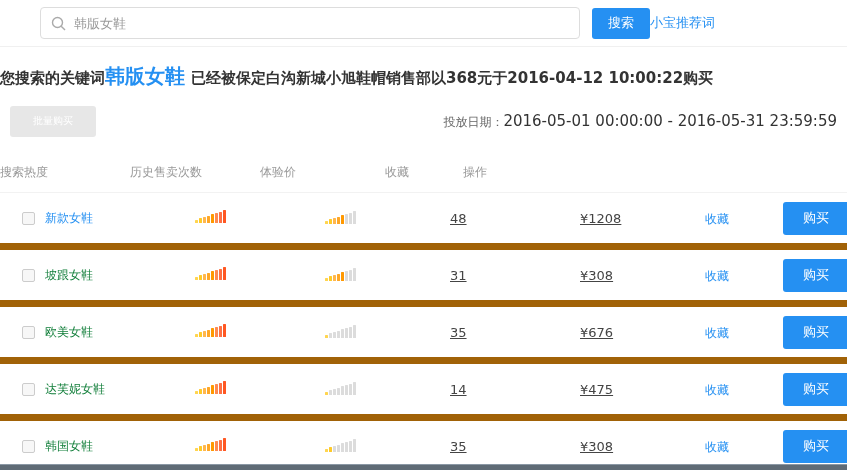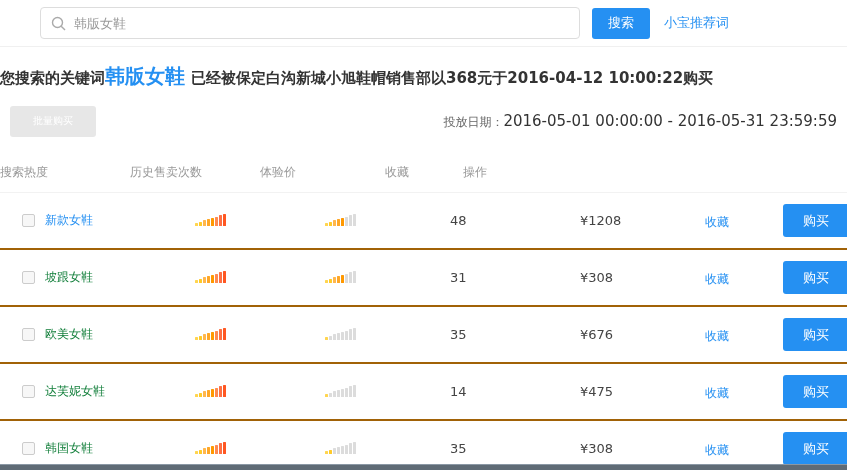--- a/index.html
+++ b/index.html
@@ -26,21 +26,21 @@
     font-size: 13px; color: #555; background: transparent;
     font-family: inherit;
   }
   .search-box input::placeholder { color: #9a9a9a; }
   .btn-search {
     margin-left: 12px; width: 58px; height: 31px;
     background: #2590f2; color: #fff; border: none; border-radius: 3px;
     font-size: 13px; cursor: pointer; font-family: inherit;
   }
   .recommend-link {
-    margin-left: 14px; color: #2590f2; font-size: 13px; text-decoration: none; cursor: pointer;
+    color: #2590f2; font-size: 13px; text-decoration: none; cursor: pointer;
   }
   
   .notice {
     text-align: left; padding: 16px 0 10px 0; height: 52px;
     white-space: nowrap;
   }
   .notice .n-prefix, .notice .n-suffix { font-size: 15px; color: #333; font-weight: 600; }
   .notice .n-keyword { font-size: 20px; color: #2590f2; font-weight: 600; margin-right: 6px; }
   
   .toolbar {
@@ -51,42 +51,42 @@
     width: 86px; height: 31px; background: #e7e7e7; color: #fff;
     border: none; border-radius: 3px; font-size: 10px; font-family: inherit;
     cursor: not-allowed;
   }
   .date-wrap { font-size: 12px; color: #666; }
   .date-wrap .date-value { font-size: 15px; color: #333; }
   
   .kw-table { margin-top: 10px; }
   .t-row {
     display: flex; align-items: center; height: 57px;
-    border-bottom: 2px solid #a16207; background: #fff;
+    border-bottom: 7px solid #a16207; background: #fff;
   }
   .t-row.t-head { height: 40px; border-bottom: 1px solid #f2f2f2; color: #999; font-size: 12px; }
   .c { flex: 0 0 auto; }
   .c-kw    { width: 195px; padding-left: 22px; display: flex; align-items: center; }
-  .c-sheat { width: 130px; }
+  .c-sheat { width: 130px; font-family: Liberation Mono, monospace; }
   .c-bheat { width: 125px; }
   .c-sales { width: 130px; }
   .c-price { width: 125px; }
   .c-fav   { width: 78px; }
   .c-op    { width: 80px; }
   .chk {
     width: 13px; height: 13px; border: 1px solid #ccc; border-radius: 2px;
     background: #f7f7f7; display: inline-block; margin-right: 10px; flex: 0 0 auto;
     cursor: pointer;
   }
   .head-label { display: inline-block; }
   .kw-name { font-size: 12px; color: #15803d; }
   .kw-name.kw-link { color: #2590f2; cursor: pointer; }
   .meter { display: inline-flex; align-items: flex-end; gap: 1px; height: 14px; }
   .meter i { display: inline-block; width: 3px; border-radius: 0.5px; }
-  .num { font-size: 13px; color: #444; }
+  .num { font-size: 13px; color: #444; text-decoration: underline; }
   .fav-link { font-size: 12px; color: #2590f2; text-decoration: none; cursor: pointer; }
   .btn-buy {
     width: 66px; height: 33px; background: #2590f2; color: #fff;
     border: none; border-radius: 3px; font-size: 13px; font-family: inherit; cursor: pointer;
   }
   
   .bottom-bar {
     position: absolute; left: 0; bottom: 0; width: 847px; height: 6px;
     background: #5f6b76; border-top: 1px solid #8b98a5;
   }

